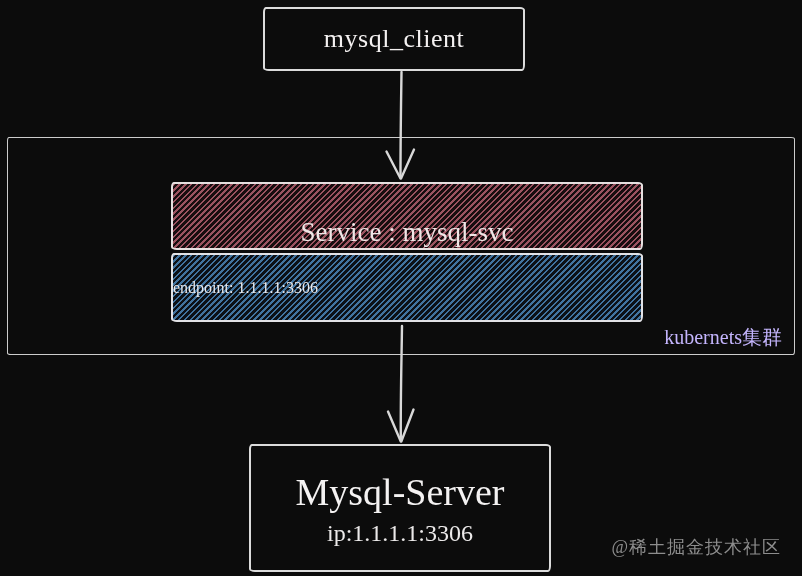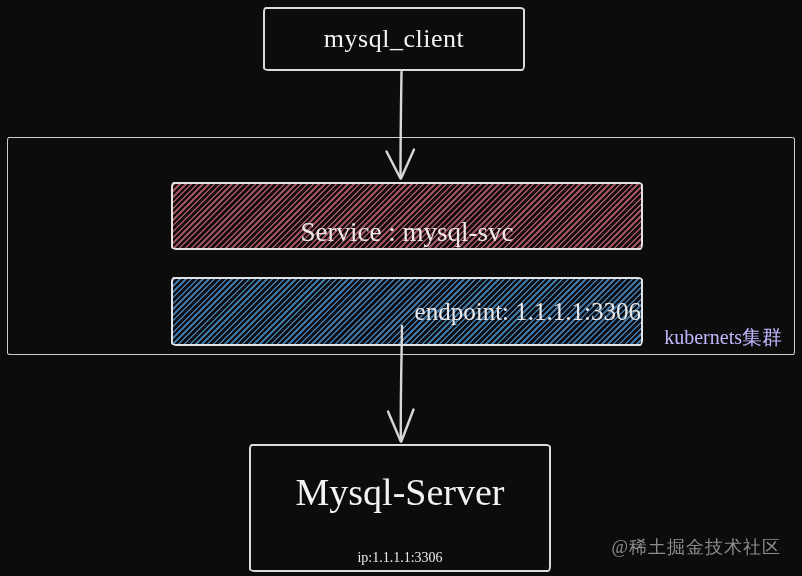--- a/index.html
+++ b/index.html
@@ -56,46 +56,45 @@
     background-color: var(--service-bg, #170d0f);
     background-image: repeating-linear-gradient(135deg,
       var(--service-stripe, #9b5360) 0px,
       var(--service-stripe, #9b5360) 1.7px,
       transparent 1.7px,
       transparent 4.1px);
   }
   .endpoint-box {
     left: 171px; top: 253px;
     width: 472px; height: 69px;
-    display: flex; align-items: center; justify-content: flex-end;
-    font-size: 25px;
+    display: flex; align-items: center; justify-content: flex-start;
+    font-size: 16px;
     color: #e9e9ec;
     border-color: #e2e2e6;
     background-color: var(--endpoint-bg, #0c1016);
     background-image: repeating-linear-gradient(135deg,
       var(--endpoint-stripe, #41739f) 0px,
       var(--endpoint-stripe, #41739f) 1.7px,
       transparent 1.7px,
       transparent 4.1px);
-    margin-top: 24px;
   }
   .server-box {
     left: 249px; top: 444px;
     width: 302px; height: 128px;
     text-align: center;
   }
   .server-title {
     margin-top: 24px;
     font-size: 38px;
     line-height: 44px;
     color: #f4f2f2;
   }
   .server-ip {
-    margin-top: 36px;
-    font-size: 14px;
+    margin-top: 6px;
+    font-size: 24px;
     color: #eceaea;
   }
   .arrows {
     position: absolute;
     left: 0; top: 0;
     pointer-events: none;
   }
   .arrow-stroke {
     stroke: #d8d8d8;
     stroke-width: 2.4;

